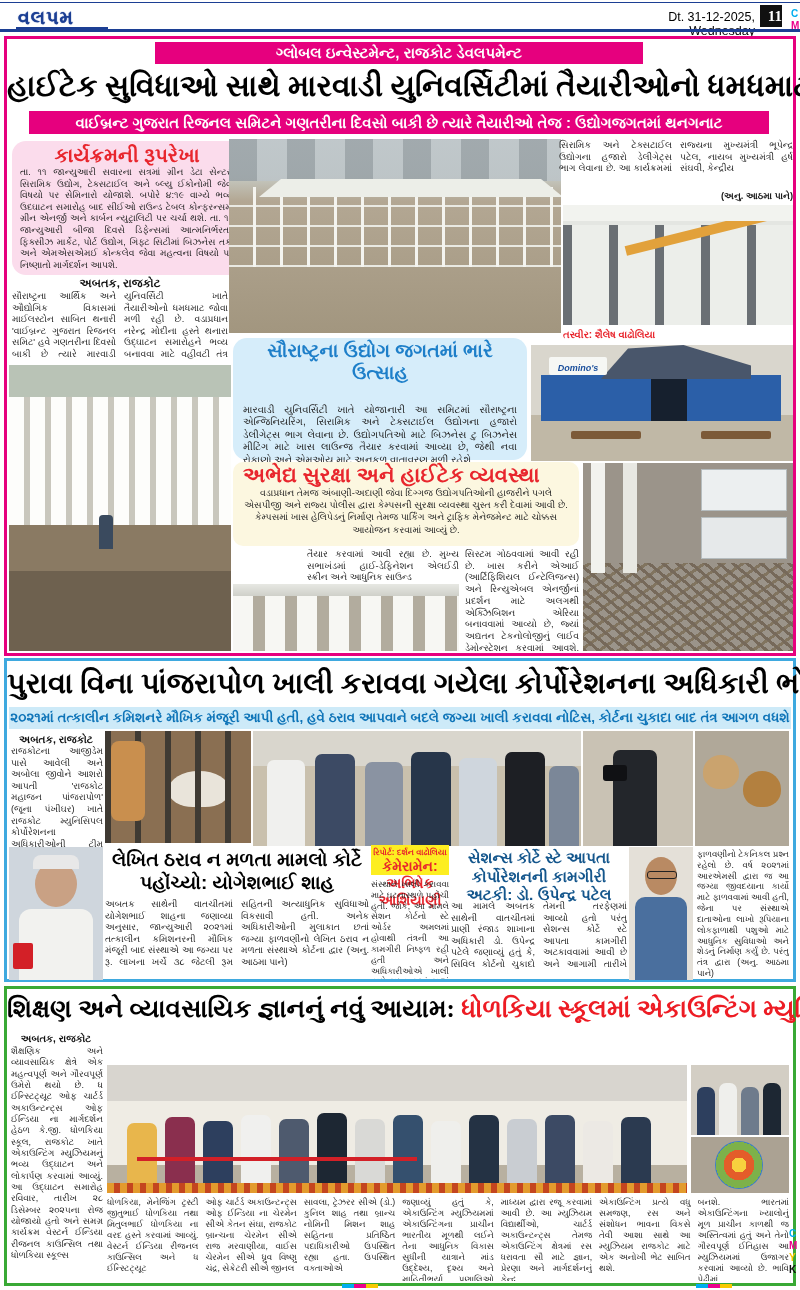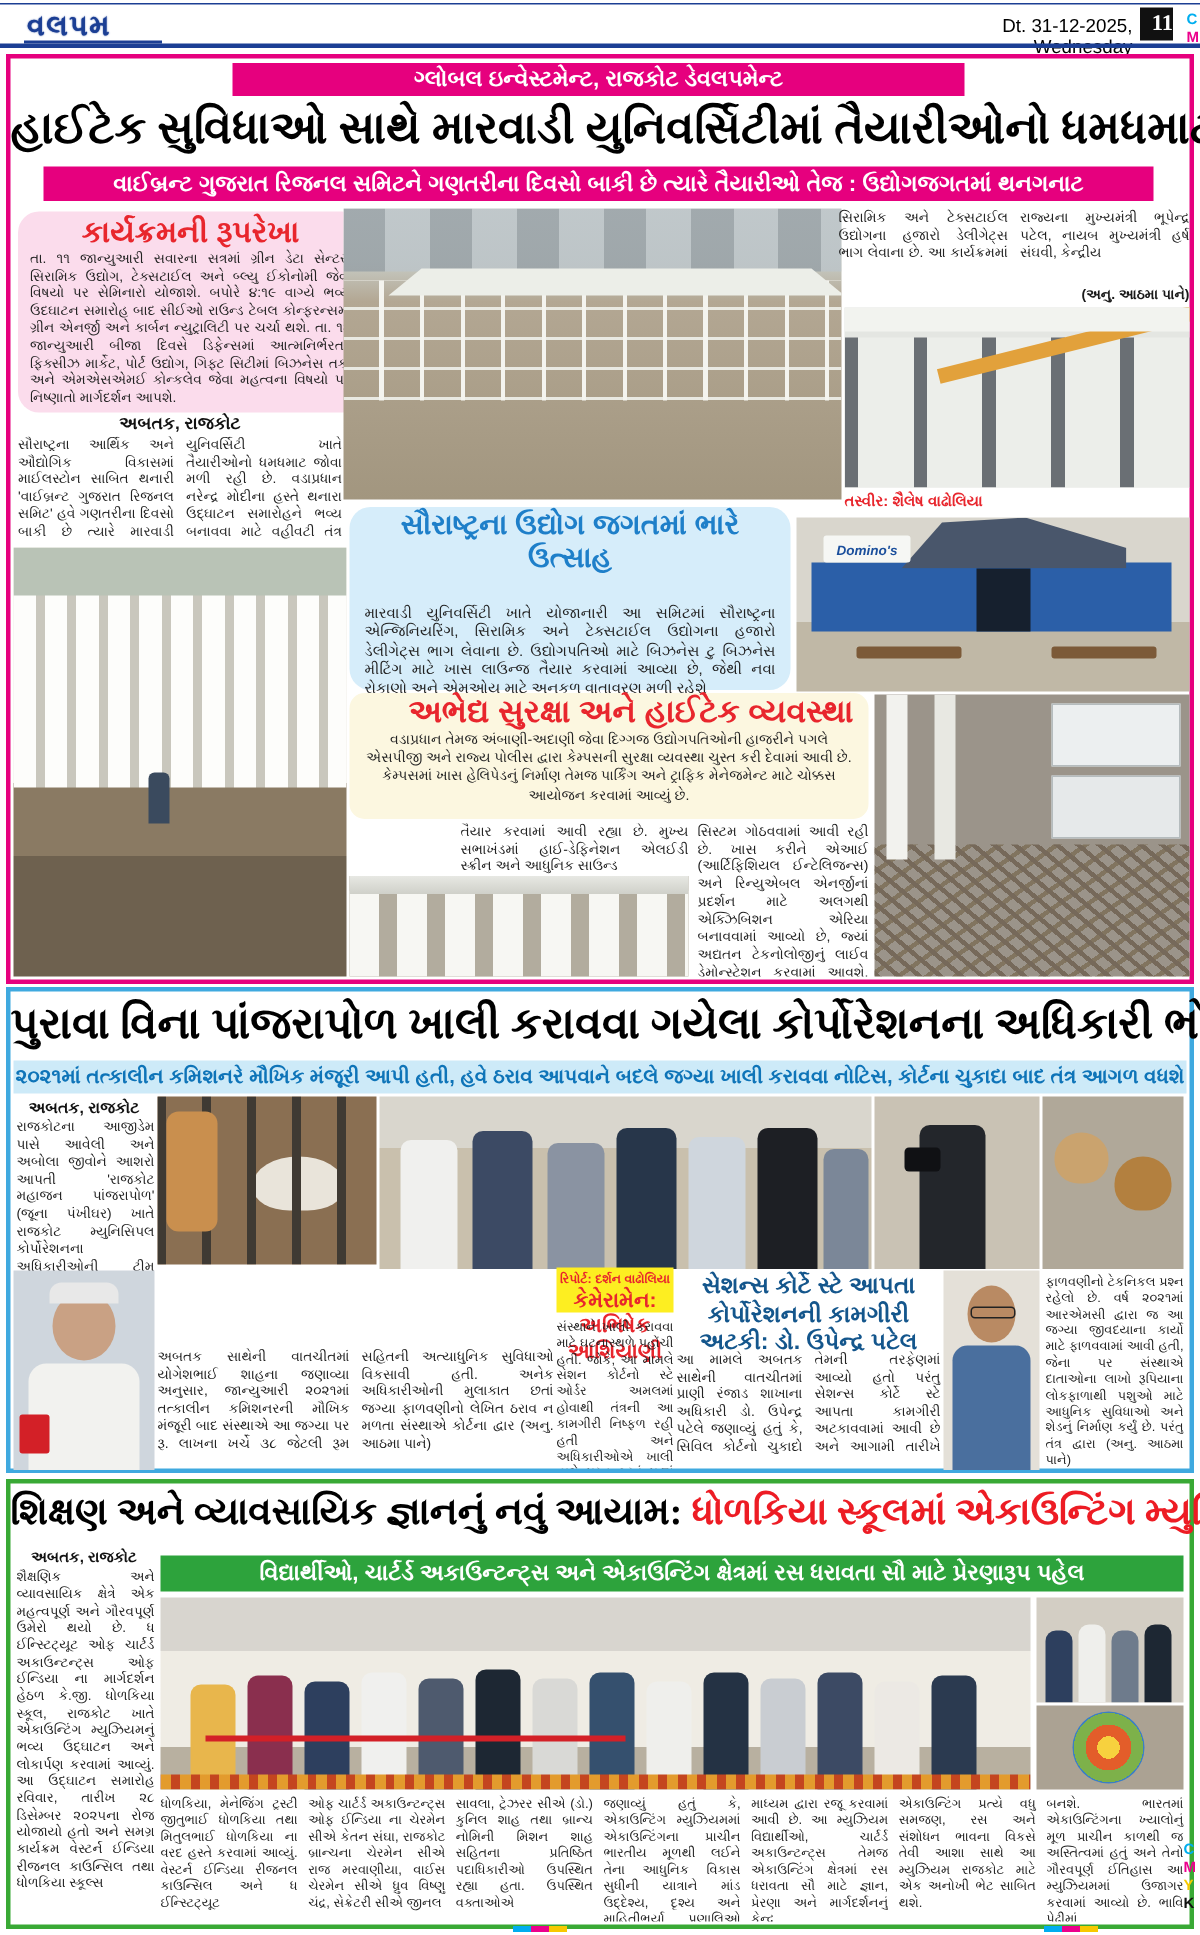--- a/index.html
+++ b/index.html
@@ -82,21 +82,21 @@
       <div class="pd" style="left:70px;top:0;width:150px;height:34px;background:#49566b;clip-path:polygon(0 100%,18% 10%,55% 0,100% 60%,100% 100%);"></div>
       <div class="pd" style="left:120px;top:34px;width:36px;height:42px;background:#16202e;"></div>
       <div class="pd" style="left:18px;top:12px;width:58px;height:18px;background:#f6f7f4;border-radius:2px;text-align:center;">
         <span style="font-size:9px;font-weight:bold;font-style:italic;color:#1b4f9c;line-height:18px;">Domino's</span>
       </div>
       <div class="pd" style="left:40px;top:86px;width:70px;height:8px;background:#7c5a38;border-radius:2px;"></div>
       <div class="pd" style="left:170px;top:86px;width:70px;height:8px;background:#7c5a38;border-radius:2px;"></div>
     </div>
 
     <div class="abs" style="left:226px;top:423px;width:346px;height:84px;background:#fcf7e0;border-radius:10px;padding:1px 10px;">
-      <div style="color:#e8262d;font-size:21px;font-weight:bold;text-align:right;">અભેદ્ય સુરક્ષા અને હાઈટેક વ્યવસ્થા</div>
+      <div style="color:#e8262d;font-size:21px;font-weight:bold;text-align:left;">અભેદ્ય સુરક્ષા અને હાઈટેક વ્યવસ્થા</div>
       <div style="font-size:9.4px;text-align:center;line-height:1.3;color:#222;">વડાપ્રધાન તેમજ અંબાણી-અદાણી જેવા દિગ્ગજ ઉદ્યોગપતિઓની હાજરીને પગલે એસપીજી અને રાજ્ય પોલીસ દ્વારા કેમ્પસની સુરક્ષા વ્યવસ્થા ચુસ્ત કરી દેવામાં આવી છે. કેમ્પસમાં ખાસ હેલિપેડનું નિર્માણ તેમજ પાર્કિંગ અને ટ્રાફિક મેનેજમેન્ટ માટે ચોક્કસ આયોજન કરવામાં આવ્યું છે.</div>
     </div>
 
     <div class="abs just" style="left:300px;top:510px;width:152px;height:58px;font-size:9.3px;overflow:hidden;">તૈયાર કરવામાં આવી રહ્યા છે. મુખ્ય સભાખંડમાં હાઈ-ડેફિનેશન એલઈડી સ્ક્રીન અને આધુનિક સાઉન્ડ</div>
     <div class="abs just" style="left:458px;top:510px;width:114px;height:102px;font-size:9.3px;overflow:hidden;">સિસ્ટમ ગોઠવવામાં આવી રહી છે. ખાસ કરીને એઆઈ (આર્ટિફિશિયલ ઈન્ટેલિજન્સ) અને રિન્યુએબલ એનર્જીનાં પ્રદર્શન માટે અલગથી એક્ઝિબિશન એરિયા બનાવવામાં આવ્યો છે, જ્યાં અદ્યતન ટેકનોલોજીનું લાઈવ ડેમોન્સ્ટ્રેશન કરવામાં આવશે, મારવાડી યુનિવર્સિટી ખાતે યોજાનારી આ સમિટમાં સૌરાષ્ટ્રના એન્જિનિયરિંગ,</div>
 
     <div class="photo" style="left:226px;top:545px;width:226px;height:67px;background:#b2ac9e;">
       <div class="pd" style="left:0;top:10px;width:100%;height:57px;background:repeating-linear-gradient(90deg,#f7f7f3 0 20px,#b2ac9e 20px 32px);"></div>
       <div class="pd" style="left:0;top:0;width:100%;height:12px;background:linear-gradient(180deg,#e7e8e3,#cfd0c9);"></div>
     </div>
@@ -142,20 +142,21 @@
       <div class="pd" style="left:48px;top:40px;width:38px;height:36px;background:#b3803f;border-radius:50% 50% 45% 45%;"></div>
     </div>
 
     <div class="photo" style="left:2px;top:186px;width:94px;height:133px;background:#cfd6dd;">
       <div class="pd" style="left:26px;top:14px;width:42px;height:46px;background:#c9a184;border-radius:50%;"></div>
       <div class="pd" style="left:24px;top:8px;width:46px;height:14px;background:#e8e8e8;border-radius:8px 8px 0 0;"></div>
       <div class="pd" style="left:10px;top:62px;width:74px;height:71px;background:#f2f2ef;border-radius:12px 12px 0 0;"></div>
       <div class="pd" style="left:4px;top:96px;width:20px;height:26px;background:#d32027;border-radius:2px;"></div>
     </div>
 
+    <div class="abs" style="left:98px;top:188px;width:264px;height:48px;font-size:19px;font-weight:bold;color:#000;text-align:center;line-height:1.2;">લેખિત ઠરાવ ન મળતા મામલો કોર્ટે પહોંચ્યો: યોગેશભાઈ શાહ</div>
 
     <div class="abs" style="left:364px;top:184px;width:78px;height:30px;background:#fdee21;text-align:center;padding-top:2px;">
       <div style="font-size:8.3px;font-weight:bold;color:#e8262d;">રિપોર્ટ: દર્શન વાઢોલિયા</div>
       <div style="font-size:14px;font-weight:bold;color:#e8262d;">કેમેરામેન: અભિષેક આશિયાણી</div>
     </div>
 
     <div class="abs" style="left:444px;top:188px;width:176px;height:50px;font-size:15.5px;font-weight:bold;color:#14568c;text-align:center;line-height:1.2;">સેશન્સ કોર્ટે સ્ટે આપતા કોર્પોરેશનની કામગીરી અટકી: ડો. ઉપેન્દ્ર પટેલ</div>
 
     <div class="photo" style="left:622px;top:186px;width:64px;height:133px;background:#e4e0d8;">
       <div class="pd" style="left:16px;top:10px;width:32px;height:38px;background:#b98a63;border-radius:50%;"></div>
@@ -171,21 +172,20 @@
 
   <div class="sec" style="left:4px;top:986px;width:792px;height:300px;border:3px solid #39a935;">
 
     <div class="abs headline" style="left:0;top:0;width:786px;font-size:25px;line-height:40px;">
       <span style="color:#000;">શિક્ષણ અને વ્યાવસાયિક જ્ઞાનનું નવું આયામ: </span><span style="color:#ed1c24;">ધોળકિયા સ્કૂલમાં એકાઉન્ટિંગ મ્યુઝિયમનું ઉદ્ઘાટન</span>
     </div>
 
     <div class="abs byline" style="left:2px;top:44px;width:94px;font-size:10px;">અબતક, રાજકોટ</div>
     <div class="abs just" style="left:4px;top:57px;width:92px;height:236px;font-size:9px;overflow:hidden;">શૈક્ષણિક અને વ્યાવસાયિક ક્ષેત્રે એક મહત્વપૂર્ણ અને ગૌરવપૂર્ણ ઉમેરો થયો છે. ધ ઈન્સ્ટિટ્યૂટ ઓફ ચાર્ટર્ડ અકાઉન્ટન્ટ્સ ઓફ ઈન્ડિયા ના માર્ગદર્શન હેઠળ કે.જી. ધોળકિયા સ્કૂલ, રાજકોટ ખાતે એકાઉન્ટિંગ મ્યુઝિયમનું ભવ્ય ઉદ્ઘાટન અને લોકાર્પણ કરવામાં આવ્યું. આ ઉદ્ઘાટન સમારોહ રવિવાર, તારીખ ૨૮ ડિસેમ્બર ૨૦૨૫ના રોજ યોજાયો હતો અને સમગ્ર કાર્યક્રમ વેસ્ટર્ન ઈન્ડિયા રીજનલ કાઉન્સિલ તથા ધોળકિયા સ્કૂલ્સ</div>
 
-    <div class="abs bar" style="left:100px;top:48px;width:682px;height:24px;background:#2da33c;font-size:15px;line-height:24px;">વિદ્યાર્થીઓ, ચાર્ટર્ડ અકાઉન્ટન્ટ્સ અને એકાઉન્ટિંગ ક્ષેત્રમાં રસ ધરાવતા સૌ માટે પ્રેરણારૂપ પહેલ</div>
 
     <div class="photo" style="left:100px;top:76px;width:580px;height:128px;background:linear-gradient(180deg,#d8d5cf 0 28%,#efece4 28% 78%,#b8b0a0 78% 100%);">
       <div class="person" style="left:20px;width:30px;height:70px;background:#e8b64c;"></div>
       <div class="person" style="left:58px;width:30px;height:76px;background:#8a2f4e;"></div>
       <div class="person" style="left:96px;width:30px;height:72px;background:#2d3f5e;"></div>
       <div class="person" style="left:134px;width:30px;height:78px;background:#f0f0ee;"></div>
       <div class="person" style="left:172px;width:30px;height:74px;background:#4e5a6e;"></div>
       <div class="person" style="left:210px;width:30px;height:80px;background:#1d2733;"></div>
       <div class="person" style="left:248px;width:30px;height:74px;background:#d9d9d6;"></div>
       <div class="person" style="left:286px;width:30px;height:78px;background:#35506e;"></div>

